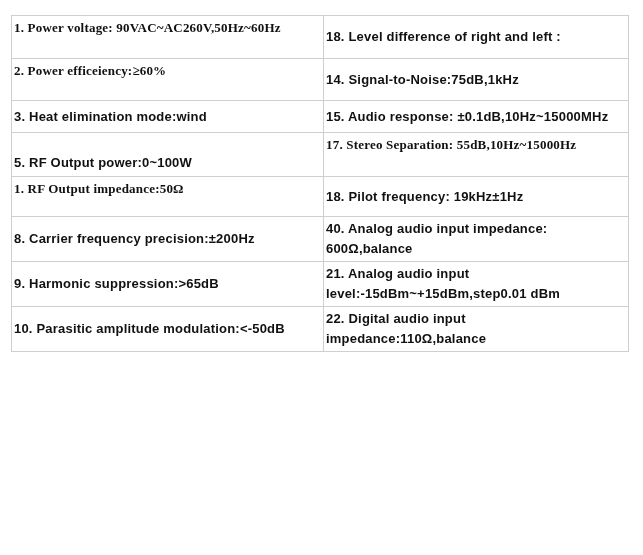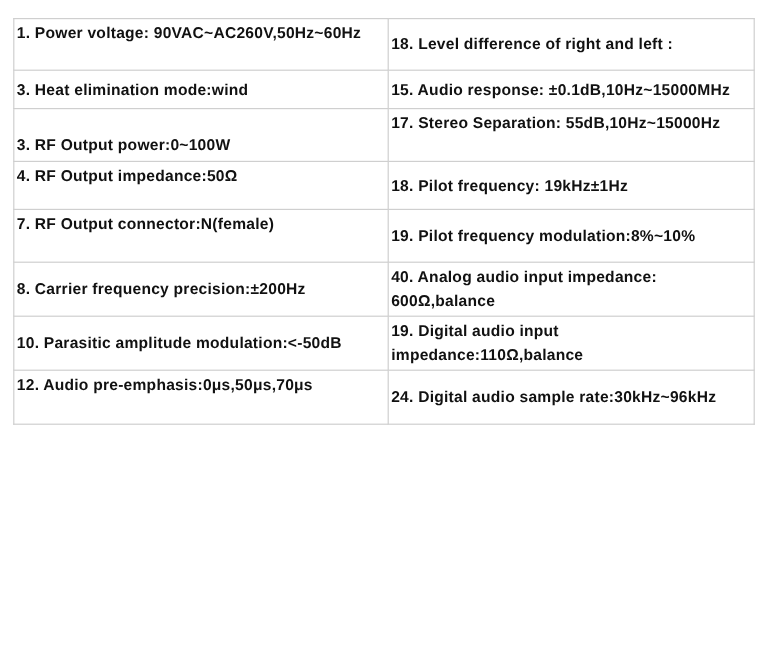--- a/index.html
+++ b/index.html
@@ -10,54 +10,54 @@
     width: 615px; border-collapse: collapse; table-layout: fixed;
   }
   table.specs td {
     border: 1px solid #cfcfcf;
     font-size: 13px; font-weight: bold; color: #111111;
     line-height: 20px; padding: 0 2px; vertical-align: middle;
     letter-spacing: 0.2px; white-space: normal;
   }
   table.specs td.l { width: 307px; }
   table.specs td.r { width: 300px; }
-  td.top { vertical-align: top !important; padding-top: 2px !important; }
+  td.top { vertical-align: top !important; padding-top: 2px !important; font-family: Liberation Serif, serif; }
   td.bot { vertical-align: bottom !important; padding-bottom: 3px !important; }
 </style>
 </head>
 <body>
 
 <table class="specs">
   <tbody>
     <tr style="height:43px">
       <td class="l top">1. Power voltage: 90VAC~AC260V,50Hz~60Hz</td>
       <td class="r">18. Level difference of right and left :</td>
     </tr>
+    <tr style="height:42px">
+      <td class="l top">2. Power efficeiency:≥60%</td>
+      <td class="r">14. Signal-to-Noise:75dB,1kHz</td>
+    </tr>
     <tr style="height:32px">
       <td class="l">3. Heat elimination mode:wind</td>
       <td class="r">15. Audio response: ±0.1dB,10Hz~15000MHz</td>
     </tr>
     <tr style="height:44px">
-      <td class="l bot">3. RF Output power:0~100W</td>
+      <td class="l bot">5. RF Output power:0~100W</td>
       <td class="r top">17. Stereo Separation: 55dB,10Hz~15000Hz</td>
     </tr>
     <tr style="height:40px">
-      <td class="l top">4. RF Output impedance:50Ω</td>
+      <td class="l top">1. RF Output impedance:50Ω</td>
       <td class="r">18. Pilot frequency: 19kHz±1Hz</td>
-    </tr>
-    <tr style="height:44px">
-      <td class="l top">7. RF Output connector:N(female)</td>
-      <td class="r">19. Pilot frequency modulation:8%~10%</td>
     </tr>
     <tr style="height:45px">
       <td class="l">8. Carrier frequency precision:±200Hz</td>
       <td class="r">40. Analog audio input impedance: 600Ω,balance</td>
     </tr>
     <tr style="height:45px">
-      <td class="l">10. Parasitic amplitude modulation:&lt;-50dB</td>
-      <td class="r">19. Digital audio input impedance:110Ω,balance</td>
+      <td class="l">9. Harmonic suppression:&gt;65dB</td>
+      <td class="r">21. Analog audio input level:-15dBm~+15dBm,step0.01 dBm</td>
     </tr>
     <tr style="height:45px">
-      <td class="l top">12. Audio pre-emphasis:0μs,50μs,70μs</td>
-      <td class="r">24. Digital audio sample rate:30kHz~96kHz</td>
+      <td class="l">10. Parasitic amplitude modulation:&lt;-50dB</td>
+      <td class="r">22. Digital audio input impedance:110Ω,balance</td>
     </tr>
   </tbody>
 </table>
 
 </body></html>

